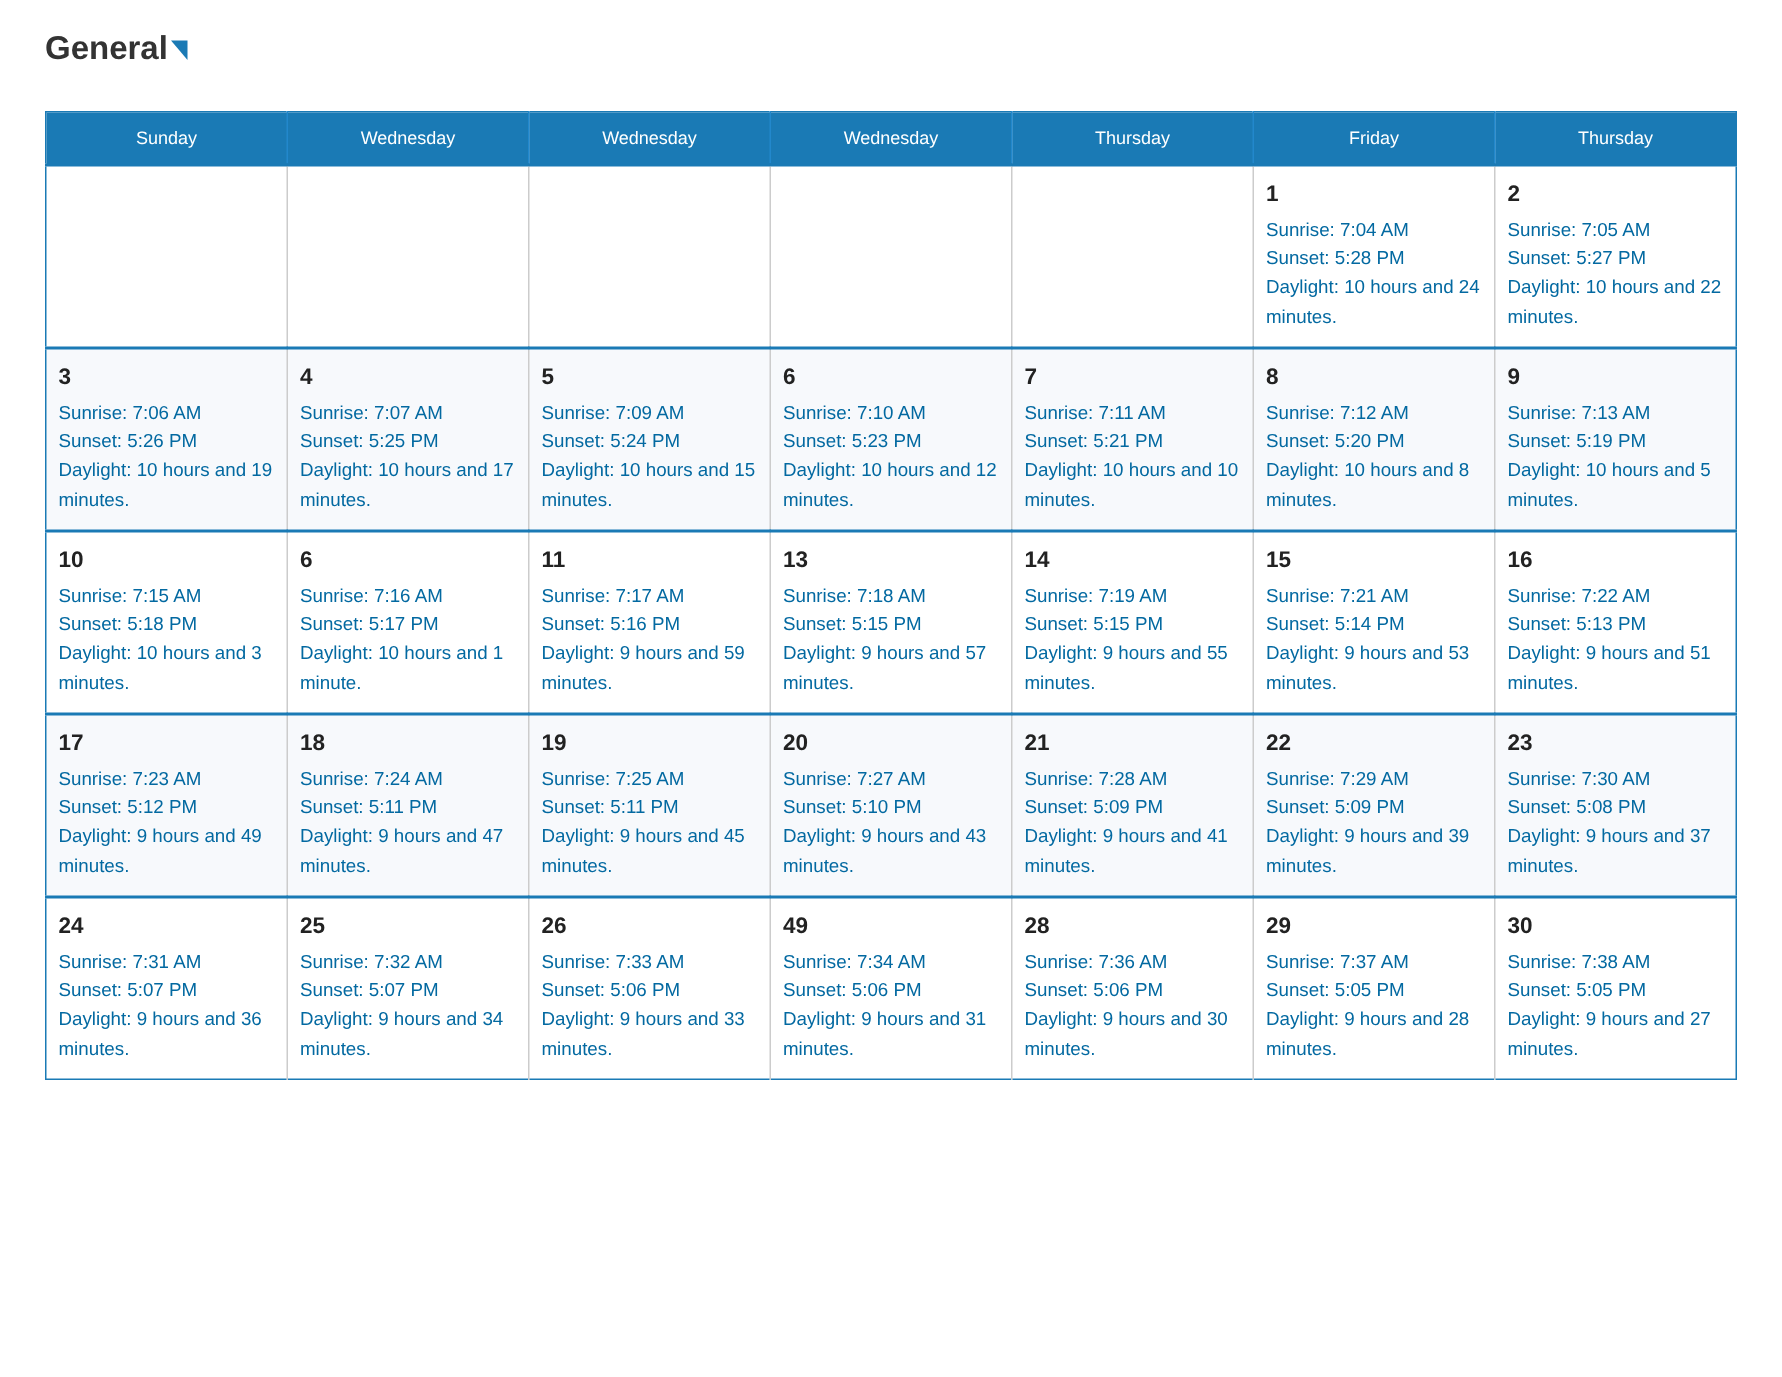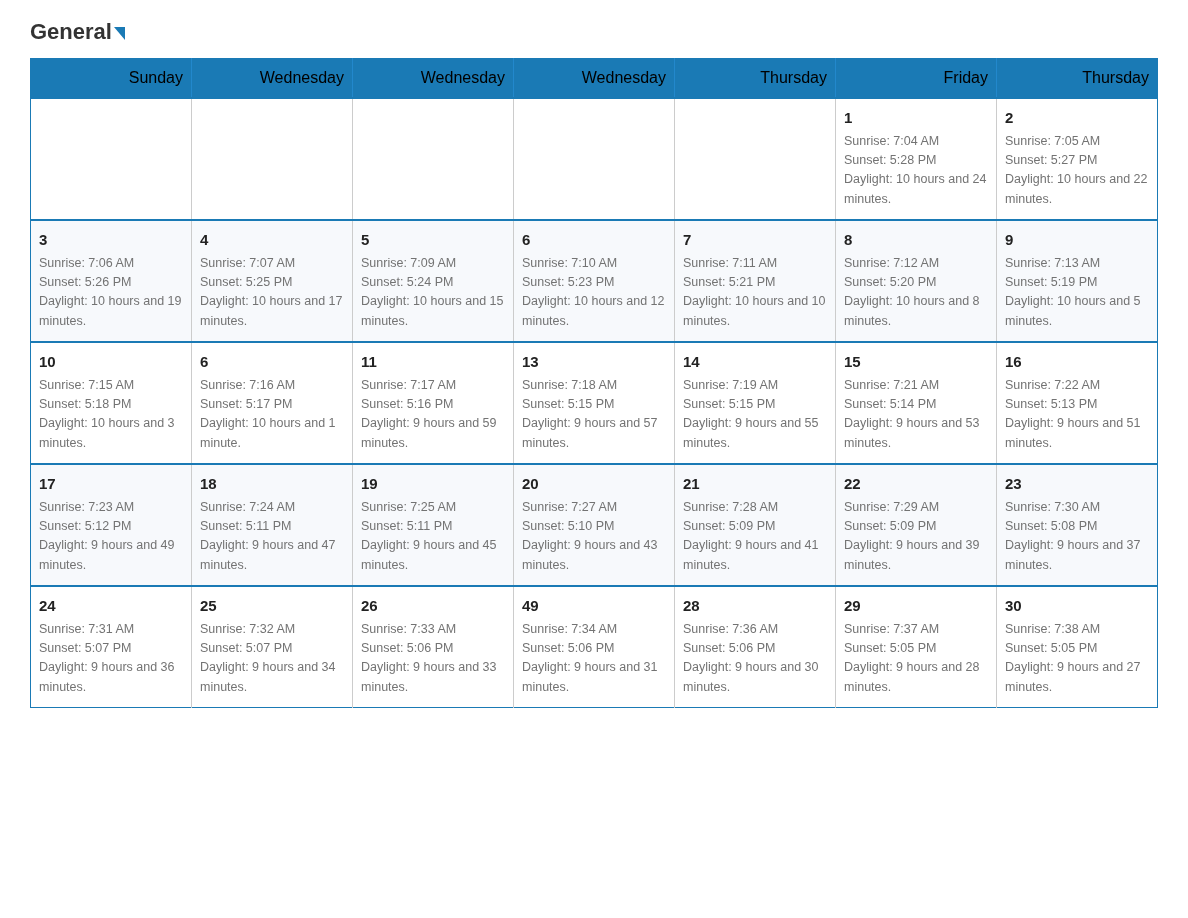--- a/index.html
+++ b/index.html
@@ -8,21 +8,21 @@
       background: #fff;
       color: #333;
       width: 1188px;
       min-height: 918px;
       padding: 20px 30px;
     }
     .header {
       display: flex;
       justify-content: space-between;
       align-items: flex-start;
-      margin-bottom: 16px;
+      margin-bottom: 32px;
     }
     .logo {
       display: flex;
       flex-direction: column;
       align-items: flex-start;
     }
     .logo-text {
       font-size: 22px;
       font-weight: bold;
       color: #333;
@@ -51,25 +51,25 @@
       color: #555;
       margin-top: 4px;
     }
     .calendar {
       width: 100%;
       border-collapse: collapse;
       border: 1.5px solid #1a7ab5;
     }
     .calendar thead tr th {
       background-color: #1a7ab5;
-      color: #000000;
-      font-size: 16px;
+      color: #ffffff;
+      font-size: 12px;
       font-weight: normal;
       padding: 10px 8px;
-      text-align: right;
+      text-align: center;
       border-right: 1px solid #2288cc;
     }
     .calendar thead tr th:last-child {
       border-right: none;
     }
     .calendar tbody tr {
       border-top: 2px solid #1a7ab5;
     }
     .calendar tbody tr td {
       vertical-align: top;
@@ -85,21 +85,21 @@
     }
     .day-num {
       font-size: 15px;
       font-weight: bold;
       color: #222;
       display: block;
       margin-bottom: 2px;
     }
     .day-info {
       font-size: 12.5px;
-      color: #737373;
+      color: #0369a1;
       line-height: 1.55;
     }
     .empty-cell {
       background: #fff;
     }
     
     .calendar tbody tr:nth-child(even) td {
       background: #f7f9fc;
     }
     .calendar tbody tr:nth-child(odd) td {

